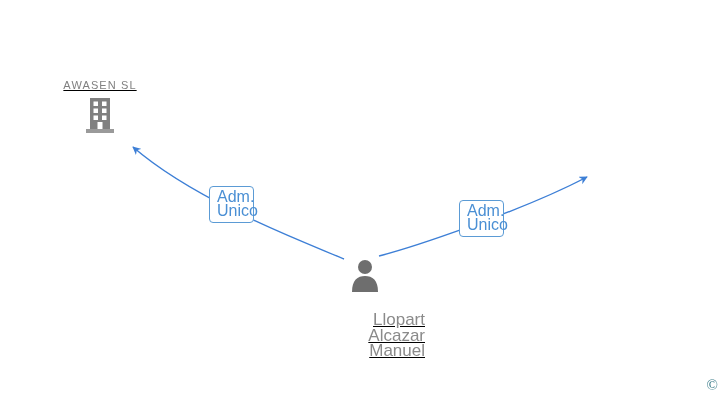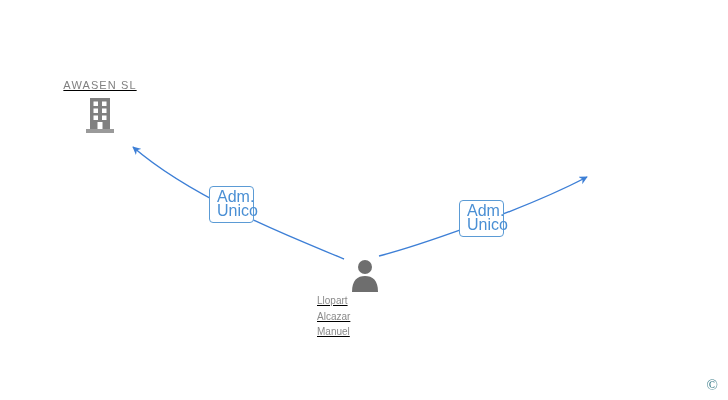--- a/index.html
+++ b/index.html
@@ -60,25 +60,25 @@
     top: 94px;
     width: 140px;
   }
   #node-person {
     left: 305px;
     top: 258px;
     width: 120px;
   }
   #node-person .person-label {
     color: #8a8a8a;
-    font-size: 10px;
+    font-size: 17px;
     line-height: 15.5px;
-    text-align: left;
+    text-align: right;
     white-space: pre-line;
-    margin-top: 1px;
+    margin-top: 20px;
     padding-left: 12px;
     user-select: none;
   }
   #node-person .node-icon-wrap {
     margin-top: 0;
   }
 
   
   .edge-label {
     position: absolute;

